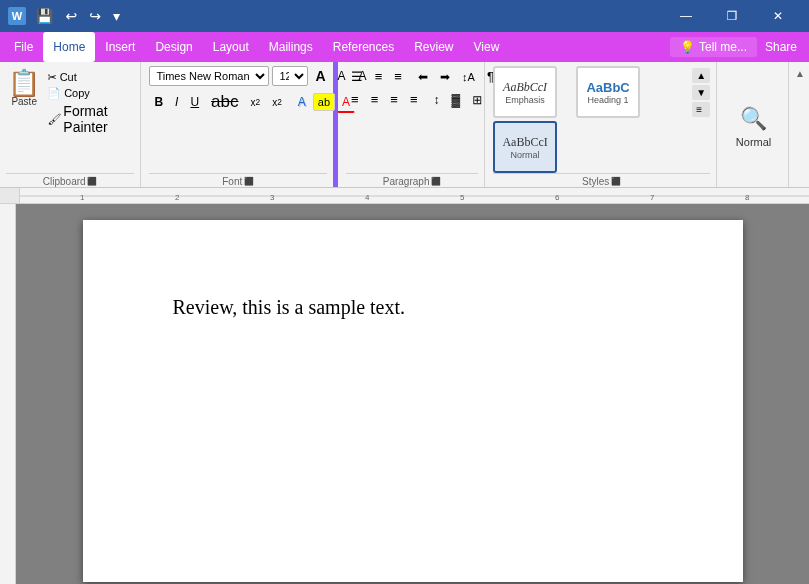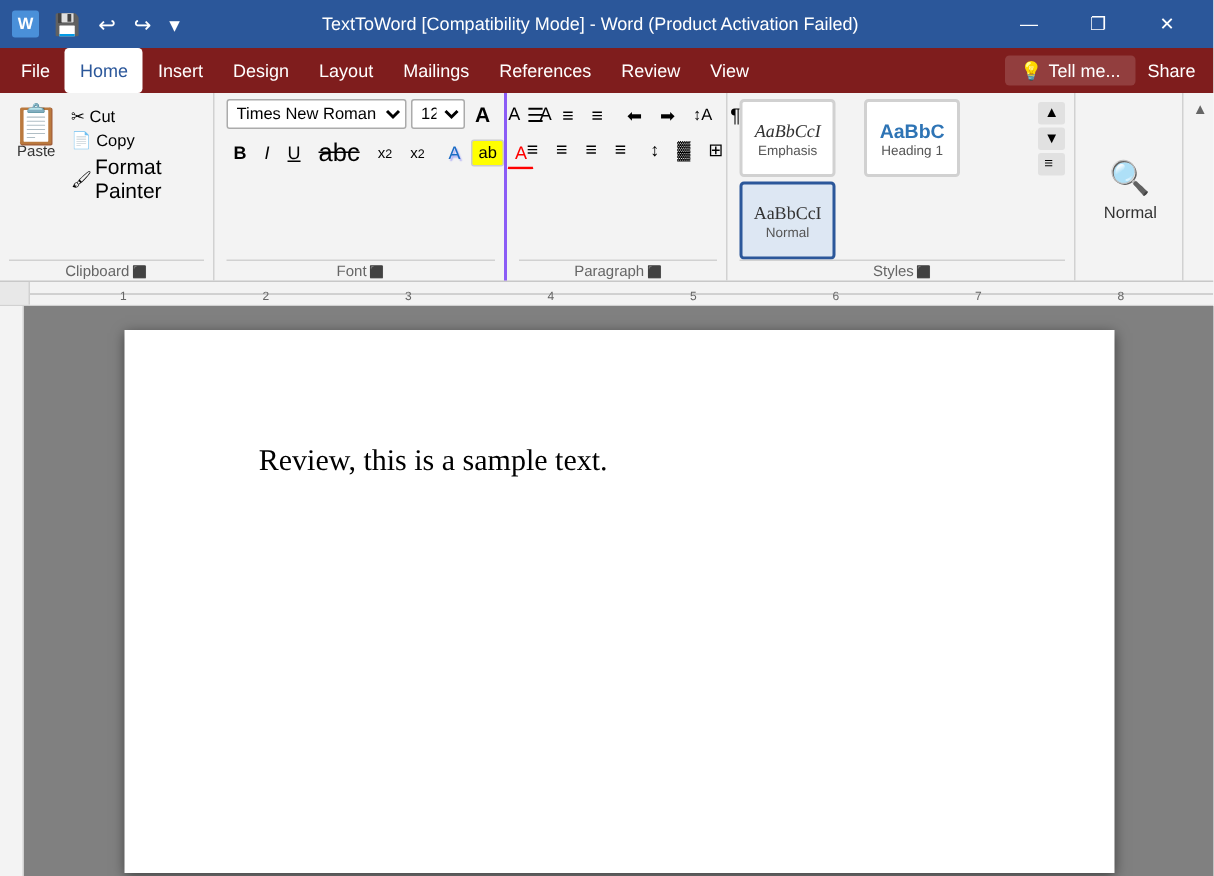--- a/index.html
+++ b/index.html
@@ -18,21 +18,21 @@
     .title-bar-left { display: flex; align-items: center; gap: 6px; }
     .title-bar-icon { width: 18px; height: 18px; background: #4a90d9; border-radius: 2px; display: flex; align-items: center; justify-content: center; font-size: 11px; color: white; font-weight: bold; }
     .title-bar-qs { display: flex; gap: 4px; align-items: center; }
     .title-bar-qs span { font-size: 14px; cursor: pointer; padding: 2px 4px; border-radius: 2px; }
     .title-bar-title { font-size: 12px; color: white; flex: 1; text-align: center; }
     .title-bar-controls { display: flex; gap: 0; }
     .title-ctrl { width: 46px; height: 32px; display: flex; align-items: center; justify-content: center; cursor: pointer; font-size: 12px; color: white; }
 
     
     .menu-bar {
-      background: #7f1d1d;
+      background: #d946ef;
       height: 30px;
       display: flex;
       align-items: stretch;
       padding: 0 4px;
     }
     .menu-item {
       color: white;
       font-size: 12px;
       padding: 0 10px;
       display: flex;
@@ -166,21 +166,20 @@
 <div class="title-bar">
   <div class="title-bar-left">
     <div class="title-bar-icon">W</div>
     <div class="title-bar-qs">
       <span title="Save">💾</span>
       <span title="Undo">↩</span>
       <span title="Redo">↪</span>
       <span>▾</span>
     </div>
   </div>
-  <div class="title-bar-title">TextToWord [Compatibility Mode] - Word (Product Activation Failed)</div>
   <div class="title-bar-controls">
     <div class="title-ctrl">—</div>
     <div class="title-ctrl">❐</div>
     <div class="title-ctrl close">✕</div>
   </div>
 </div>
 
 <div class="menu-bar">
   <div class="menu-item">File</div>
   <div class="menu-item active">Home</div>
@@ -213,21 +212,21 @@
         <div class="small-btn" style="font-size:11px;">📄 Copy</div>
         <div class="small-btn" style="font-size:11px;">🖌 <span style="font-size:14px;">Format Painter</span></div>
       </div>
     </div>
     <div class="group-label-row">
       <span>Clipboard</span>
       <span class="expand-arrow">⬛</span>
     </div>
   </div>
 
-  <div class="ribbon-group font-group" style="display:flex;flex-direction:column;padding:4px 6px 0;border-right:2px solid #8b5cf6;min-width:185px;">
+  <div class="ribbon-group font-group" style="display:flex;flex-direction:column;padding:4px 6px 0;border-right:5px solid #8b5cf6;min-width:185px;">
     <div style="flex:1;">
       <div class="font-row1" style="display:flex;align-items:center;gap:3px;margin-bottom:3px;">
         <select class="font-select font-name-select">
           <option>Times New Roman</option>
         </select>
         <select class="font-select font-size-select">
           <option>12</option>
         </select>
         <button class="ribbon-btn grow-btn" title="Grow Font" style="font-weight:bold;font-size:14px;">A</button>
         <button class="ribbon-btn" title="Shrink Font" style="font-size:12px;">A</button>

